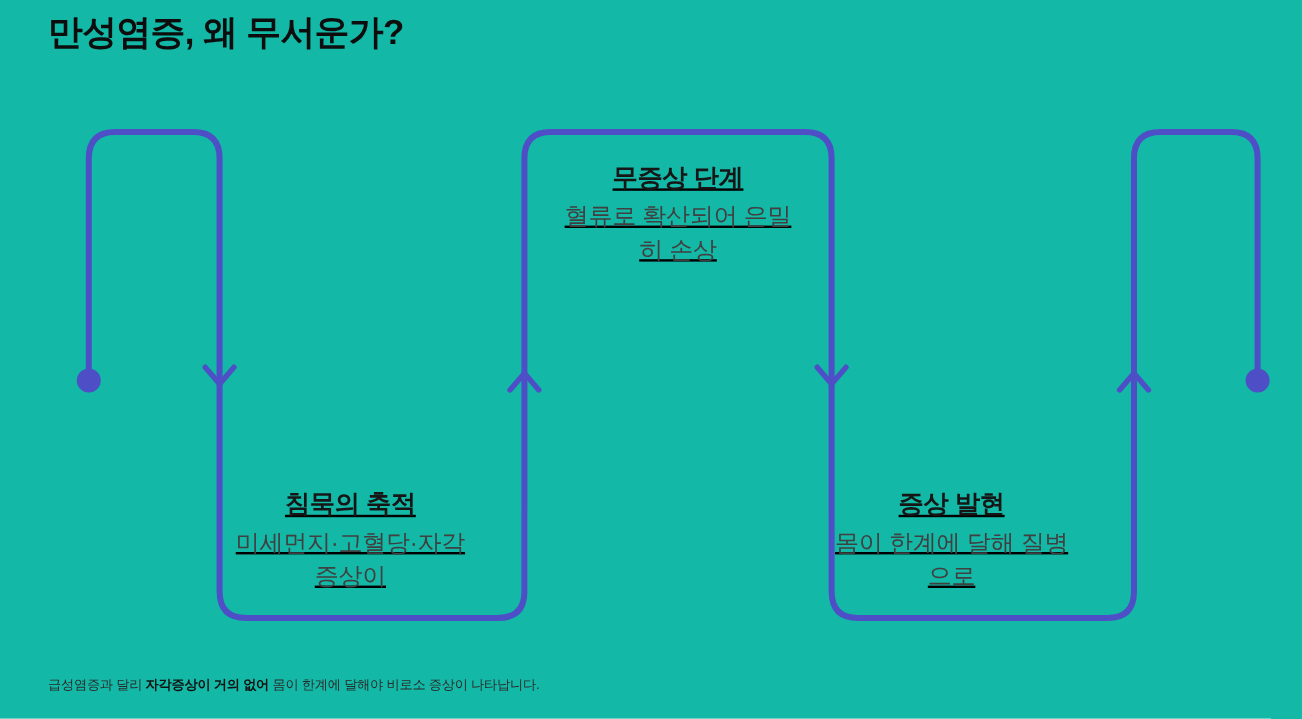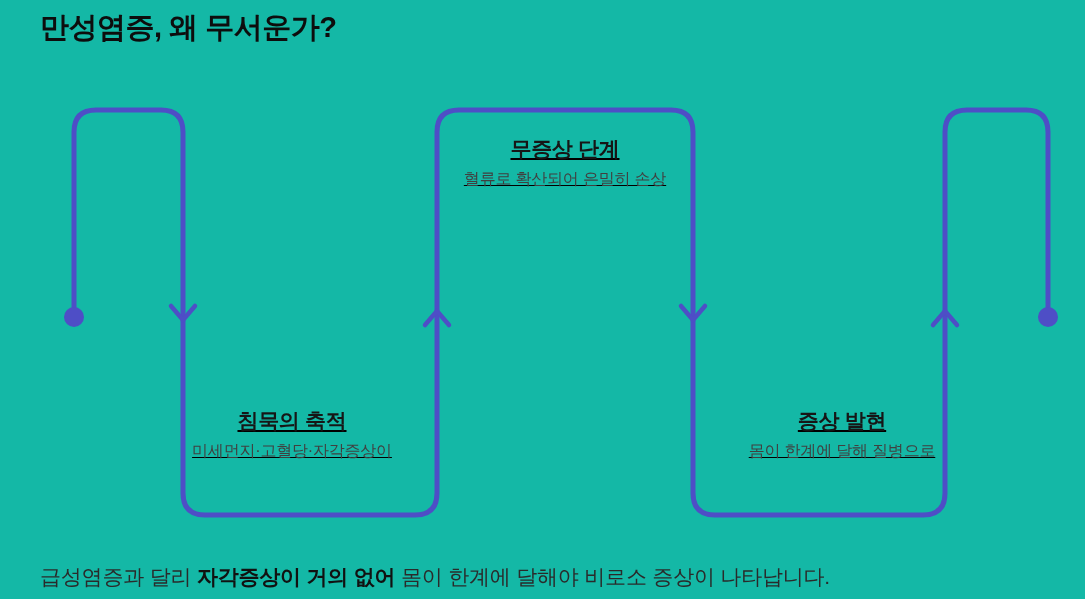--- a/index.html
+++ b/index.html
@@ -43,35 +43,35 @@
     font-size: 21px;
     font-weight: 700;
     letter-spacing: -0.3px;
     color: #161616;
     line-height: 1.25;
   }
   .stage-label .stage-subtitle {
     display: block;
     max-width: 205px;
     margin: 6px auto 0;
-    font-size: 16px;
+    font-size: 20px;
     color: #404040;
     line-height: 1.38;
     word-break: break-all;
     letter-spacing: -0.2px;
   }
   .stage-pos-1 { left: 172px; top: 408px; }
   .stage-pos-2 { left: 445px; top: 136px; }
-  .stage-pos-3 { left: 722px; top: 408px; }
+  .stage-pos-3 { left: 673px; top: 408px; }
   .footer-note {
     position: absolute;
     left: 40px;
     top: 563px;
     margin: 0;
-    font-size: 21px;
+    font-size: 11px;
     color: #2a2a2a;
     letter-spacing: -0.2px;
   }
   .footer-note .bold-part {
     font-weight: 700;
     color: #111111;
   }
 </style>
 </head>
 <body>

